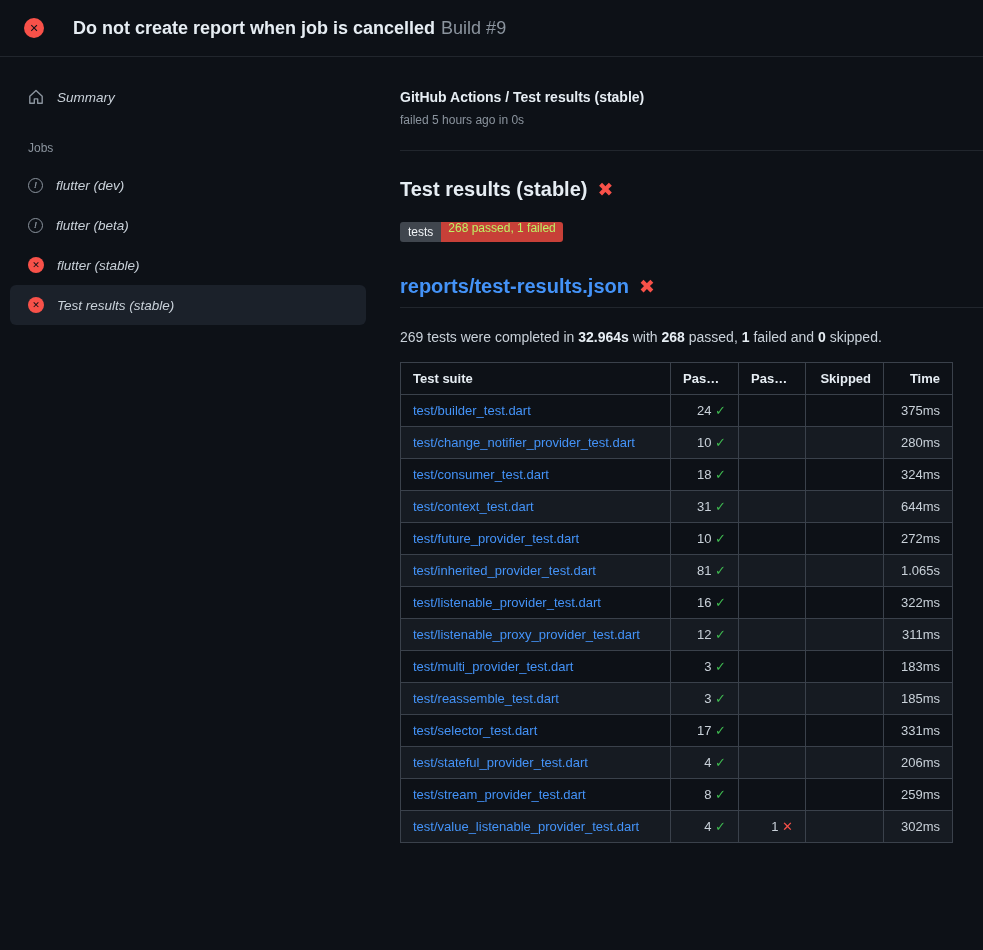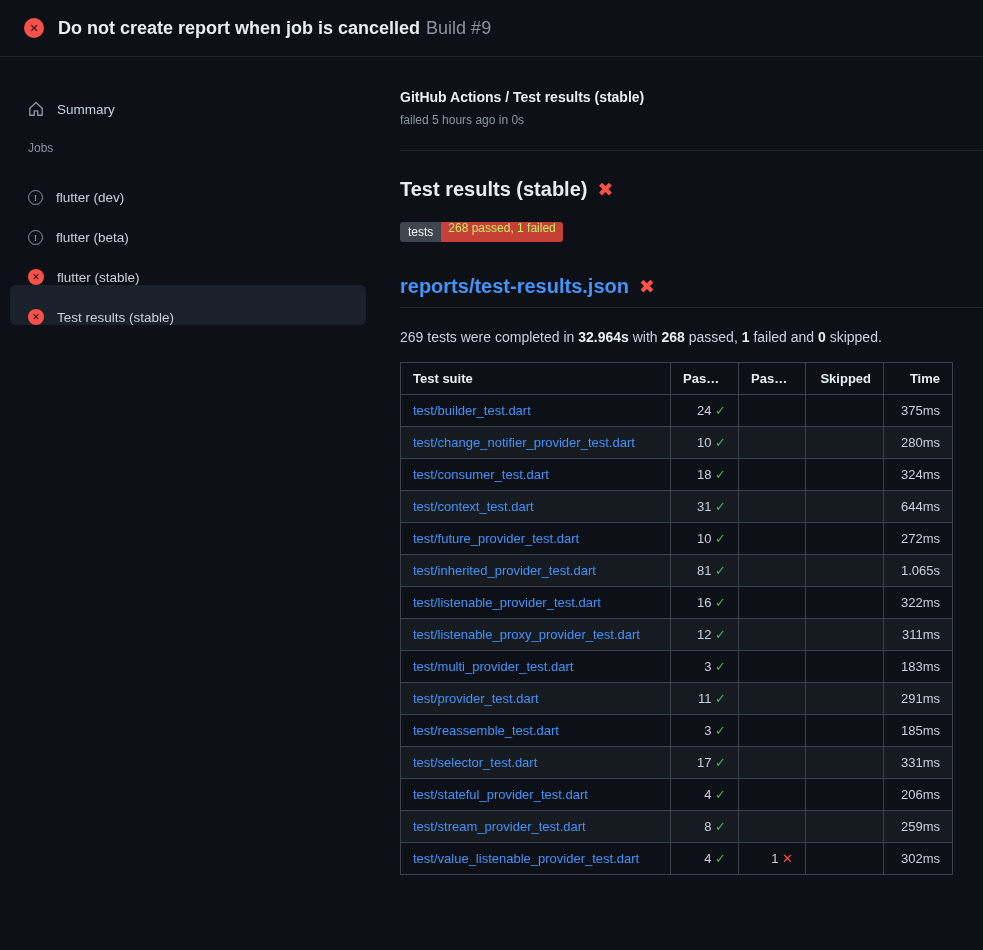--- a/index.html
+++ b/index.html
@@ -29,29 +29,29 @@
     height:57px;padding:0 24px;
     border-bottom:1px solid #21262d;
   }
   .status-circle{
     display:inline-flex;align-items:center;justify-content:center;
     border-radius:50%;background:var(--red);color:var(--bg);
     font-weight:bold;flex:none;
   }
   .status-circle.lg{width:20px;height:20px;font-size:11px;}
   .status-circle.sm{width:16px;height:16px;font-size:9px;}
-  .topbar h1{margin:0;font-size:18px;font-weight:700;color:var(--text-bright);white-space:nowrap;}
+  .topbar h1{margin:15px;font-size:18px;font-weight:700;color:var(--text-bright);white-space:nowrap;}
   .topbar .build{color:var(--text-muted);font-weight:400;margin-left:6px;}
   
   .layout{display:flex;align-items:flex-start;}
   .sidebar{width:400px;flex:none;padding:20px 34px 0 10px;}
   .side-item{
-    display:flex;align-items:flex-end;gap:13px;
+    display:flex;align-items:center;gap:13px;
     height:40px;padding:0 12px 0 18px;border-radius:6px;
-    font-size:13.5px;color:var(--text);cursor:pointer;white-space:nowrap;
+    font-size:13.5px;color:var(--text);cursor:pointer;white-space:nowrap;font-style:italic;
   }
   .side-item.selected{background:#1b212a;}
   .icon-cancelled{
     width:15px;height:15px;flex:none;border-radius:50%;
     border:1.5px solid var(--text-muted);
     display:inline-flex;align-items:center;justify-content:center;
     font-size:9px;font-weight:bold;color:var(--text-muted);
   }
   .jobs-label{
     margin:24px 0 10px 18px;font-size:12px;color:var(--text-muted);
@@ -251,27 +251,20 @@
   </tr>
 
   <tr>
     <td class="suite"><a>test/multi_provider_test.dart</a></td>
     <td class="num">3 <span class="check">✓</span></td>
     <td class="num"></td>
     <td class="num"></td>
     <td class="time">183ms</td>
   </tr>
 
-  <tr>
-    <td class="suite"><a>test/provider_test.dart</a></td>
-    <td class="num">11 <span class="check">✓</span></td>
-    <td class="num"></td>
-    <td class="num"></td>
-    <td class="time">291ms</td>
-  </tr>
 
 
   <tr>
     <td class="suite"><a>test/reassemble_test.dart</a></td>
     <td class="num">3 <span class="check">✓</span></td>
     <td class="num"></td>
     <td class="num"></td>
     <td class="time">185ms</td>
   </tr>
 

